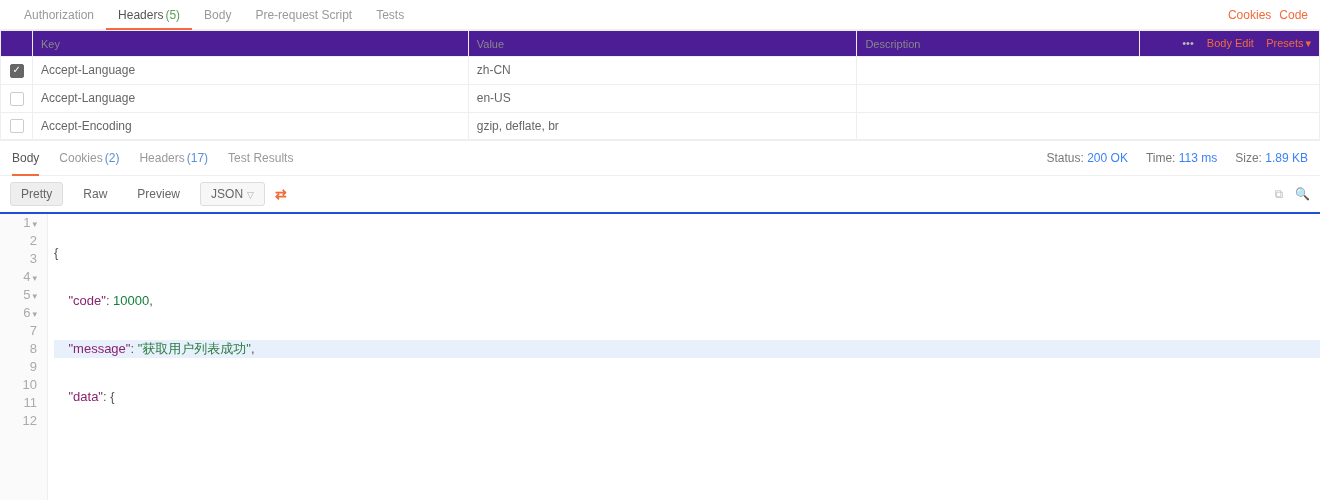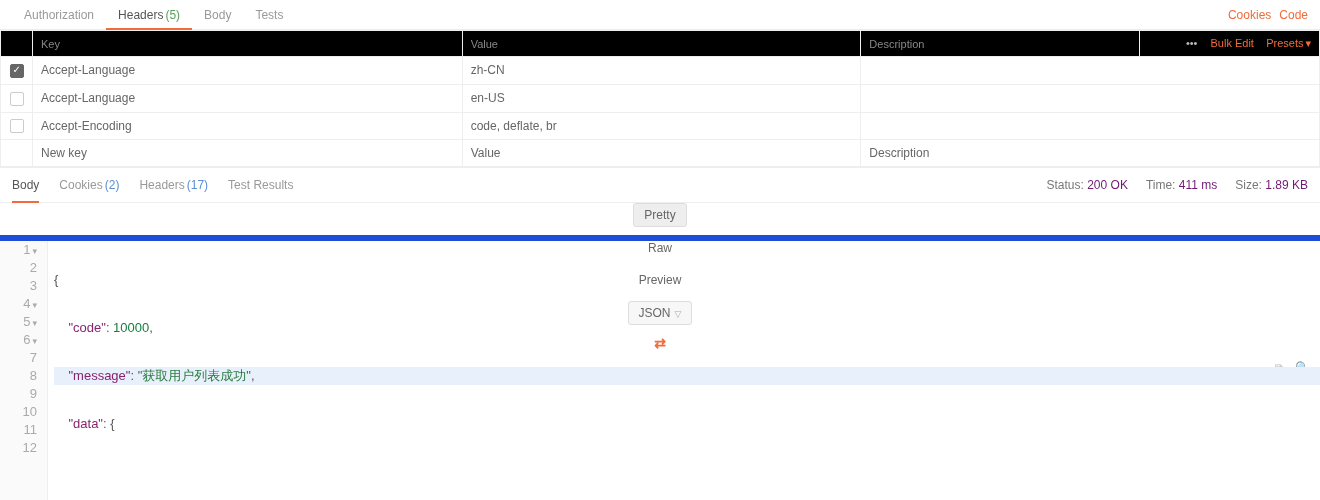--- a/index.html
+++ b/index.html
@@ -5,36 +5,36 @@
 * { box-sizing: border-box; margin: 0; padding: 0; font-family: -apple-system, BlinkMacSystemFont, "Segoe UI", Helvetica, Arial, sans-serif; }
 body { background: #fff; color: #555; font-size: 12px; width: 1320px; }
 .tabs { display: flex; align-items: center; border-bottom: 1px solid #eee; height: 30px; padding: 0 12px; }
 .tab { padding: 0 12px; height: 30px; line-height: 30px; color: #999; cursor: pointer; }
 .tab.active { color: #555; border-bottom: 2px solid #f26b3a; }
 .tab-count { color: #5ba05b; margin-left: 2px; }
 .tab-right { margin-left: auto; display: flex; gap: 8px; }
 .link-orange { color: #f26b3a; cursor: pointer; }
 .headers-table { width: 100%; border-collapse: collapse; }
 .headers-table th, .headers-table td { border: 1px solid #eee; padding: 6px 8px; text-align: left; font-weight: normal; color: #666; height: 26px; }
-.headers-table th { background: #000000; color: #888; font-size: 11px; }
+.headers-table th { background: #4c1d95; color: #888; font-size: 11px; }
 .headers-table td.cb { width: 32px; text-align: center; }
 .checkbox { width: 14px; height: 14px; border: 1px solid #ccc; display: inline-block; vertical-align: middle; border-radius: 2px; background: #fff; position: relative; }
 .checkbox.checked { background: #666; border-color: #666; }
 .checkbox.checked::after { content: "✓"; color: #fff; font-size: 10px; position: absolute; top: -1px; left: 2px; }
 .row-disabled { color: #bbb; }
 .placeholder { color: #bbb; }
 .th-actions { width: 180px; text-align: right !important; }
 .th-actions .dots { color: #bbb; margin-right: 10px; }
 .presets-caret { color: #f26b3a; margin-left: 2px; }
 .resp-bar { display: flex; align-items: center; border-top: 1px solid #eee; border-bottom: 1px solid #eee; height: 36px; padding: 0 12px; gap: 20px; }
 .resp-tab { color: #999; cursor: pointer; height: 36px; line-height: 36px; }
 .resp-tab.active { color: #555; border-bottom: 2px solid #f26b3a; }
 .resp-meta { margin-left: auto; display: flex; gap: 18px; color: #777; }
-.resp-meta .val { color: #701a75; text-align: right; }
-.view-bar { display: flex; align-items: center; height: 38px; padding: 0 10px; border-bottom: 6px solid #1d4ed8; gap: 10px; flex-direction: column; }
+.resp-meta .val { color: #3b82f6; text-align: right; }
+.view-bar { display: flex; align-items: center; height: 38px; padding: 0 10px; border-bottom: 2px solid #1d4ed8; gap: 10px; }
 .btn { padding: 4px 10px; border: 1px solid #ddd; background: #f7f7f7; border-radius: 3px; color: #666; cursor: pointer; }
 .btn.plain { border: none; background: none; }
 .btn.selected { background: #eee; }
 .chevron { font-size: 9px; color: #aaa; margin-left: 4px; }
 .wrap-icon { color: #f26b3a; font-weight: bold; font-size: 14px; }
 .view-right { margin-left: auto; display: flex; gap: 12px; color: #bbb; }
 .code-area { display: flex; font-family: Consolas, Menlo, monospace; font-size: 13px; }
 .gutter { width: 48px; text-align: right; padding-right: 10px; color: #aaa; background: #fafafa; border-right: 1px solid #eee; user-select: none; }
 .gutter div, .lines div { height: 18px; line-height: 18px; }
 .lines { flex: 1; padding-left: 6px; white-space: pre; }
@@ -44,37 +44,38 @@
 .tok-num { color: #15803d; }
 .fold { color: #aaa; font-size: 9px; margin-left: 2px; }
 </style>
 </head>
 <body>
 
 <div class="tabs">
   <div class="tab"><span>Authorization</span></div>
   <div class="tab active"><span>Headers</span><span class="tab-count">(5)</span></div>
   <div class="tab"><span>Body</span></div>
+  <div class="tab"><span>Pre-request Script</span></div>
   <div class="tab"><span>Tests</span></div>
   <div class="tab-right">
     <span class="link-orange">Cookies</span>
     <span class="link-orange">Code</span>
   </div>
 </div>
 
 <table class="headers-table">
   <thead>
     <tr>
       <th class="cb"></th>
       <th>Key</th>
       <th>Value</th>
       <th>Description</th>
       <th class="th-actions">
         <span class="dots">•••</span>
-        <span class="link-orange">Bulk Edit</span>
+        <span class="link-orange">Body Edit</span>
         &nbsp;&nbsp;
         <span class="link-orange"><span>Presets</span><span class="presets-caret">▾</span></span>
       </th>
     </tr>
   </thead>
   <tbody>
     <tr>
       <td class="cb"><span class="checkbox checked"></span></td>
       <td>Accept-Language</td>
       <td>zh-CN</td>
@@ -82,40 +83,34 @@
     </tr>
     <tr class="row-disabled">
       <td class="cb"><span class="checkbox"></span></td>
       <td>Accept-Language</td>
       <td>en-US</td>
       <td colspan="2"></td>
     </tr>
     <tr class="row-disabled">
       <td class="cb"><span class="checkbox"></span></td>
       <td>Accept-Encoding</td>
-      <td>code, deflate, br</td>
+      <td>gzip, deflate, br</td>
       <td colspan="2"></td>
-    </tr>
-    <tr>
-      <td class="cb"></td>
-      <td class="placeholder">New key</td>
-      <td class="placeholder">Value</td>
-      <td colspan="2" class="placeholder">Description</td>
     </tr>
   </tbody>
 </table>
 
 <div class="resp-bar">
   <div class="resp-tab active"><span>Body</span></div>
   <div class="resp-tab"><span>Cookies</span><span class="tab-count" style="color:#5a8fd6">(2)</span></div>
   <div class="resp-tab"><span>Headers</span><span class="tab-count" style="color:#5a8fd6">(17)</span></div>
   <div class="resp-tab"><span>Test Results</span></div>
   <div class="resp-meta">
     <span><span>Status:</span> <span class="val">200 OK</span></span>
-    <span><span>Time:</span> <span class="val">411 ms</span></span>
+    <span><span>Time:</span> <span class="val">113 ms</span></span>
     <span><span>Size:</span> <span class="val">1.89 KB</span></span>
   </div>
 </div>
 
 <div class="view-bar">
   <span class="btn selected">Pretty</span>
   <span class="btn plain">Raw</span>
   <span class="btn plain">Preview</span>
   <span class="btn"><span>JSON</span><span class="chevron">▽</span></span>
   <span class="wrap-icon">⇄</span>

